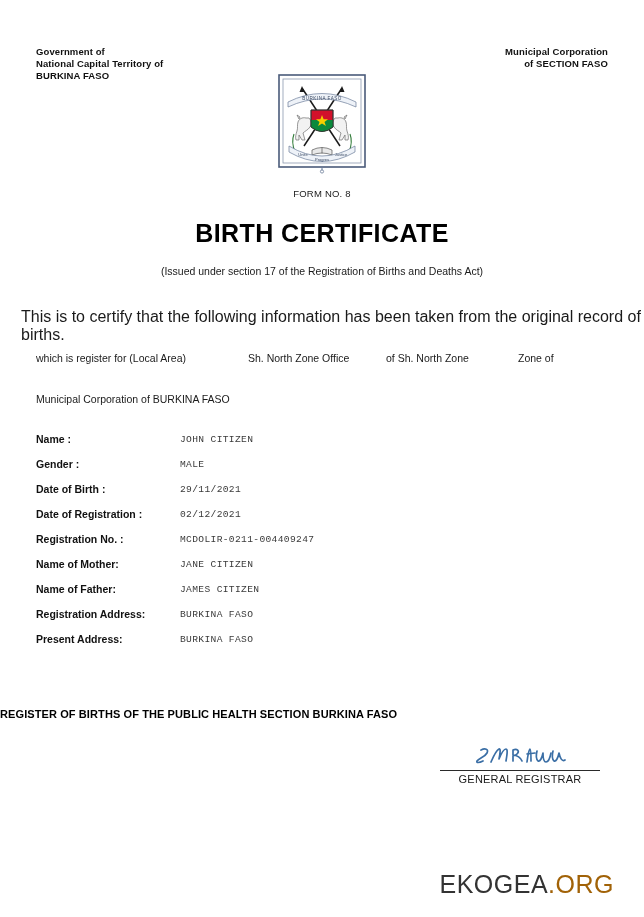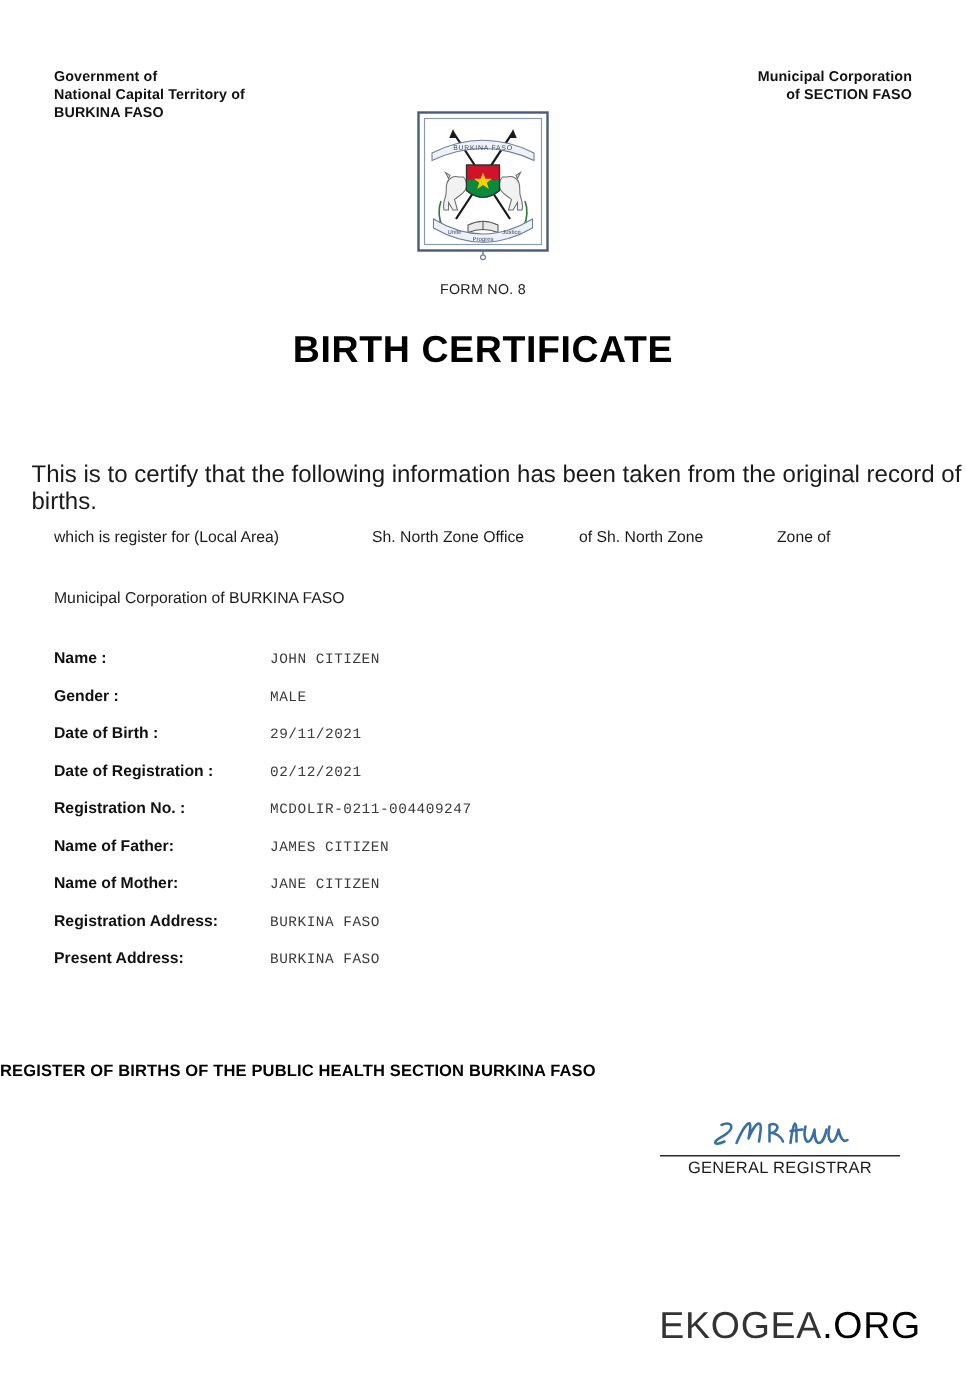--- a/index.html
+++ b/index.html
@@ -181,21 +181,21 @@
   
   .watermark {
     position: absolute;
     right: 30px;
     bottom: 18px;
     font-size: 25px;
     letter-spacing: 0.5px;
     font-weight: 400;
   }
   .wm-name { color: #333333; }
-  .wm-tld  { color: #000000; }
+  .wm-tld  { color: #a16207; }
 </style>
 </head>
 <body>
 
 <div id="page">
 
   <div class="header">
     <div class="header-left">
       <div>Government of</div>
       <div>National Capital Territory of</div>
@@ -253,20 +253,21 @@
       <text x="44" y="86.5" font-family="Liberation Sans, sans-serif" font-size="4" fill="#3b4a63" text-anchor="middle">Progres</text>
       <text x="63" y="82" font-family="Liberation Sans, sans-serif" font-size="4" fill="#3b4a63" text-anchor="middle">Justice</text>
 
       <line x1="44" y1="93" x2="44" y2="97" stroke="#6b7c99" stroke-width="1"></line>
       <circle cx="44" cy="97.5" r="1.6" fill="#ffffff" stroke="#6b7c99" stroke-width="0.8"></circle>
     </svg>
   </div>
 
   <div class="form-no">FORM NO. 8</div>
   <div class="doc-title">BIRTH CERTIFICATE</div>
+  <div class="doc-subtitle">(Issued under section 17 of the Registration of Births and Deaths Act)</div>
 
   <div class="certify-line">This is to certify that the following information has been taken from the original record of births.</div>
 
   <div class="register-row">
     <span class="seg seg-local">which is register for (Local Area)</span>
     <span class="seg seg-office">Sh. North Zone Office</span>
     <span class="seg seg-of">of  Sh. North Zone</span>
     <span class="seg seg-zoneof">Zone of</span>
   </div>
 
@@ -287,26 +288,26 @@
     </div>
     <div class="field-row">
       <span class="field-label">Date of Registration :</span>
       <span class="field-value">02/12/2021</span>
     </div>
     <div class="field-row">
       <span class="field-label">Registration No. :</span>
       <span class="field-value">MCDOLIR-0211-004409247</span>
     </div>
     <div class="field-row">
+      <span class="field-label">Name of Mother:</span>
+      <span class="field-value">JANE CITIZEN</span>
+    </div>
+    <div class="field-row">
       <span class="field-label">Name of Father:</span>
       <span class="field-value">JAMES CITIZEN</span>
-    </div>
-    <div class="field-row">
-      <span class="field-label">Name of Mother:</span>
-      <span class="field-value">JANE CITIZEN</span>
     </div>
     <div class="field-row">
       <span class="field-label">Registration  Address:</span>
       <span class="field-value">BURKINA FASO</span>
     </div>
     <div class="field-row">
       <span class="field-label">Present  Address:</span>
       <span class="field-value">BURKINA FASO</span>
     </div>
   </div>

